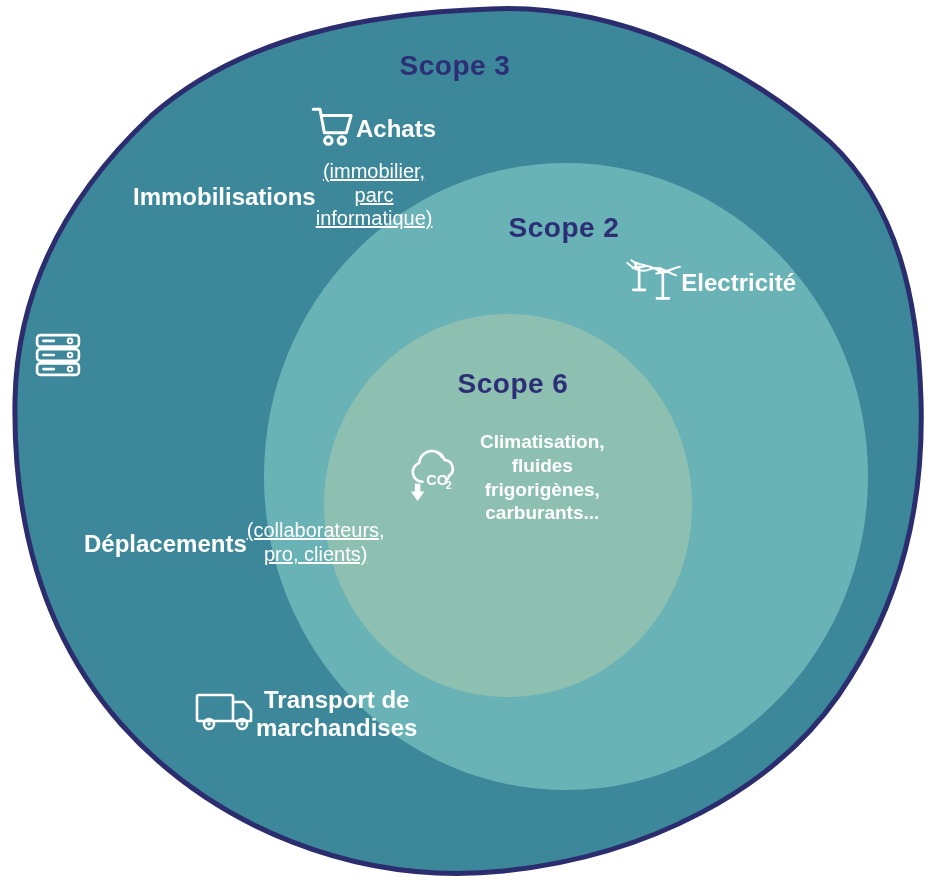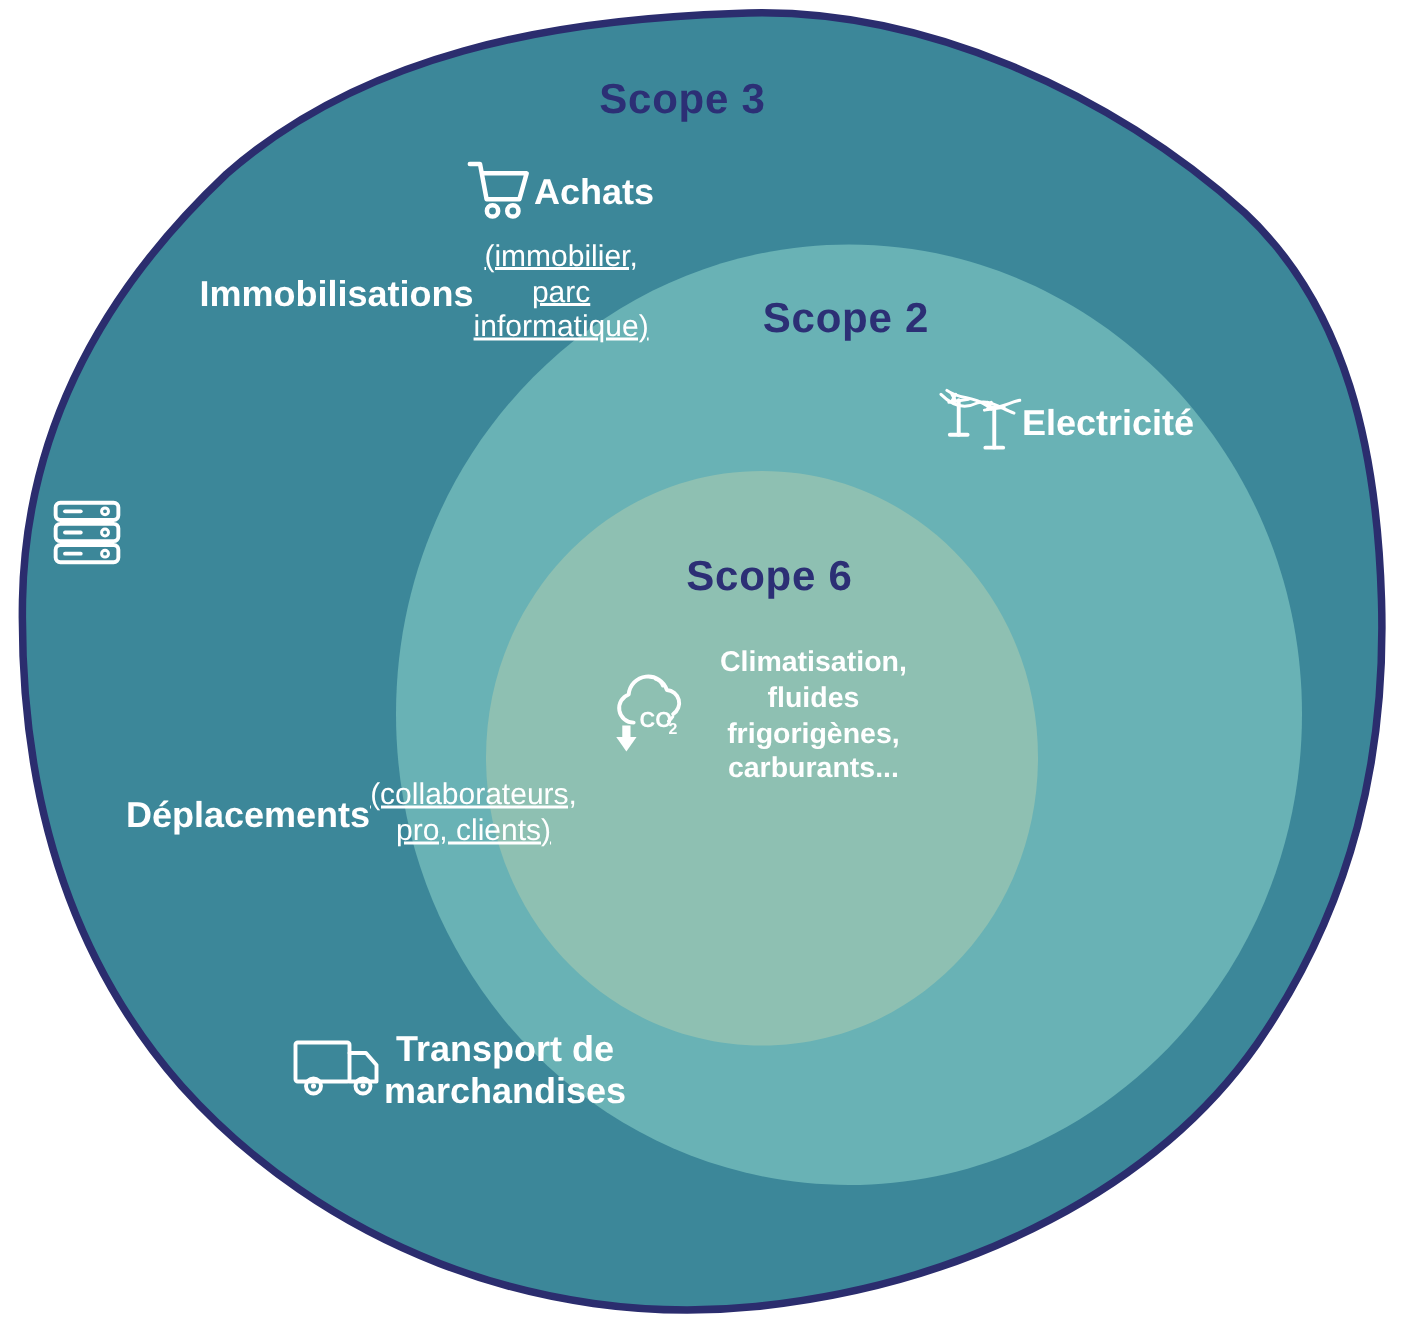--- a/index.html
+++ b/index.html
@@ -54,21 +54,21 @@
              C 400 790, 264 651, 264 476
              C 264 302, 400 163, 566 163 Z" fill="#69B2B5"></path>
     <path d="M 508 314
              C 611 314, 692 400, 692 505
              C 692 611, 611 697, 508 697
              C 405 697, 324 611, 324 505
              C 324 400, 405 314, 508 314 Z" fill="#8EC0B2"></path>
   </svg>
 
   <div class="scope-title" style="left:455px;top:50px;">Scope 3</div>
-  <div class="scope-title" style="left:564px;top:196px;text-align:center;">Scope 2</div>
+  <div class="scope-title" style="left:564px;top:212px;text-align:center;">Scope 2</div>
   <div class="scope-title" style="left:513px;top:368px;">Scope 6</div>
 
   <div class="item" style="left:308px;top:103px;width:140px;">
     <svg class="icon" width="48" height="46" viewBox="0 0 46 42">
       <path class="stroke" style="stroke-width:3" d="M5 5 h6.5 l4.2 22.5 h21 l4.6 -16.5 H13"></path>
       <circle class="stroke" style="stroke-width:3" cx="19.5" cy="35" r="3.6"></circle>
       <circle class="stroke" style="stroke-width:3" cx="32.5" cy="35" r="3.6"></circle>
     </svg>
     <div class="item-label">Achats</div>
   </div>

